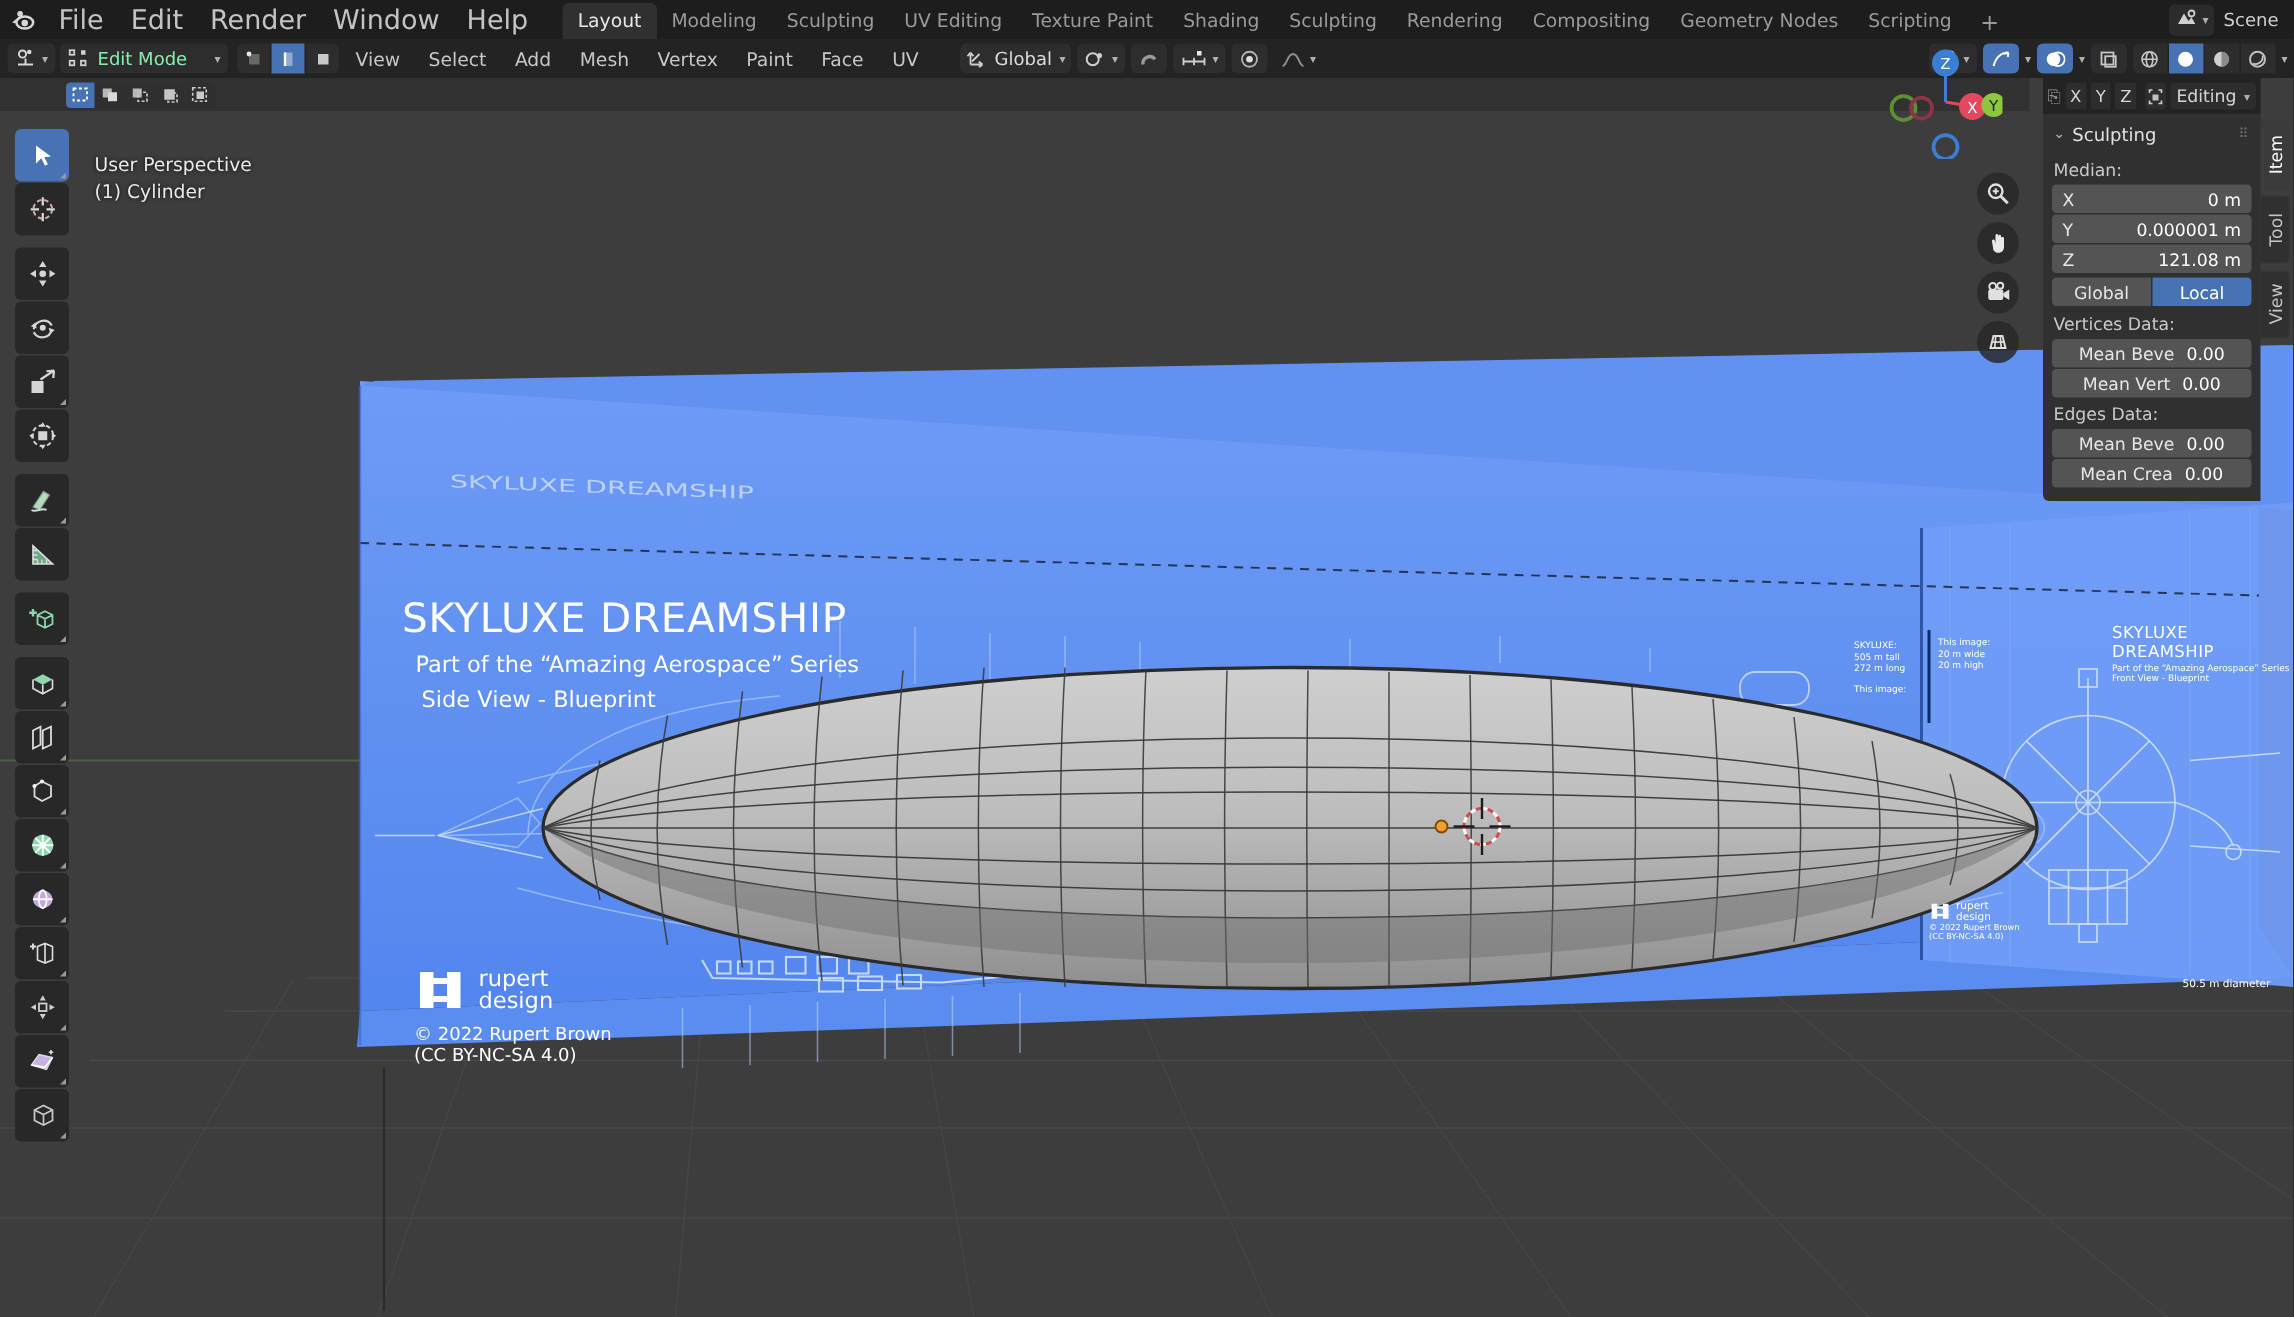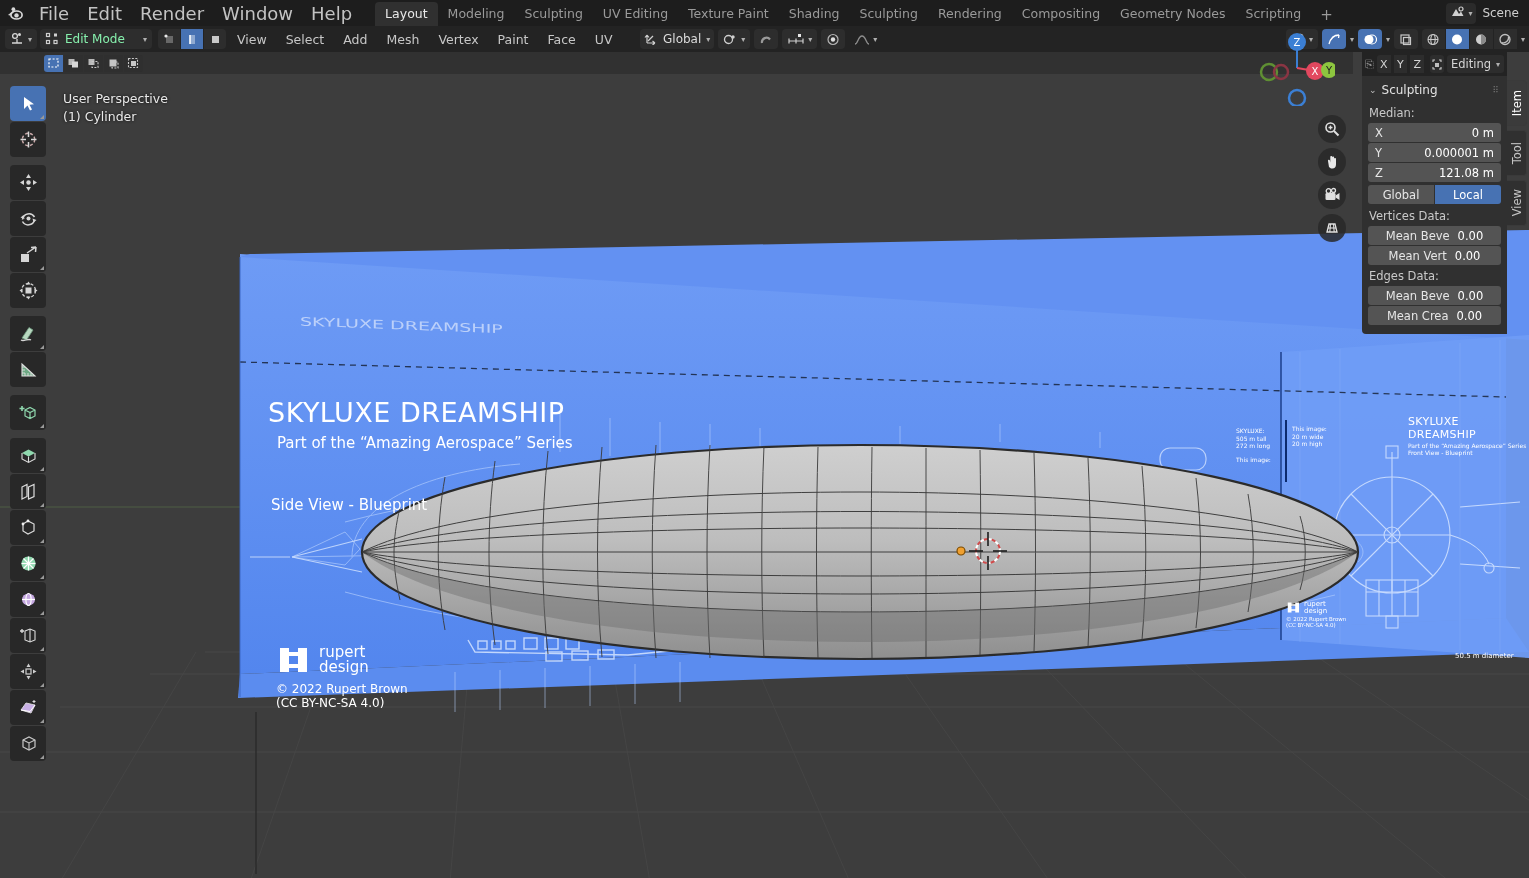--- a/index.html
+++ b/index.html
@@ -89,21 +89,21 @@
     background: #28282888; display: flex; align-items: center; padding-left: 44px; gap: 1px;
     z-index: 6;
   }
   .tsbtn { width: 19px; height: 17px; background: #2f2f2f; display: flex; align-items: center; justify-content: center; }
   .tsbtn:first-child { border-radius: 3px 0 0 3px; }
   .tsbtn:last-child { border-radius: 0 3px 3px 0; }
   .tsbtn.active { background: #4772b3; }
 
   
   .vp-info {
-    position: absolute; top: 90px; left: 63px; z-index: 7;
+    position: absolute; top: 101px; left: 63px; z-index: 7;
     font-size: 12.5px; color: #e9e9e9; line-height: 18px;
     text-shadow: 0 0 3px rgba(0,0,0,0.85);
   }
 
   
   .toolbar {
     position: absolute; top: 86px; left: 10px; width: 36px; z-index: 8;
     display: flex; flex-direction: column; gap: 1px;
   }
   .tool {
@@ -576,21 +576,21 @@
           <line x1="0" y1="-19" x2="0" y2="-5" stroke="#1c1c1c" stroke-width="1.6"></line>
           <line x1="0" y1="5" x2="0" y2="19" stroke="#1c1c1c" stroke-width="1.6"></line>
         </g>
 
         <circle cx="961" cy="499" r="4" fill="#f0a030" stroke="#7a4a00" stroke-width="1.2"></circle>
       </g>
     </svg>
 
     <div class="bp-text bp-title" style="left:268px; top:345px;">SKYLUXE DREAMSHIP</div>
     <div class="bp-text bp-sub" style="left:277px; top:382px;">Part of the “Amazing Aerospace” Series</div>
-    <div class="bp-text bp-sub" style="left:271px; top:405px;margin-top:39px;">Side View - Blueprint</div>
+    <div class="bp-text bp-sub" style="left:281px; top:405px;">Side View - Blueprint</div>
 
     <div style="position:absolute; left:276px; top:590px; z-index:4;">
       <div style="display:flex; align-items:center; gap:5px;">
         <svg width="38" height="36" viewBox="0 0 38 36">
           <path d="M4 6 L13 6 L13 30 L4 30 Z M13 10 L22 10 L22 14 L13 14 Z M13 22 L22 22 L22 26 L13 26 Z
                    M22 6 L31 6 L31 30 L22 30 Z" fill="#ffffff"></path>
         </svg>
         <div style="line-height:15px;">
           <div style="font-size:15px; color:#fff;">rupert</div>
           <div style="font-size:15px; color:#fff;">design</div>

